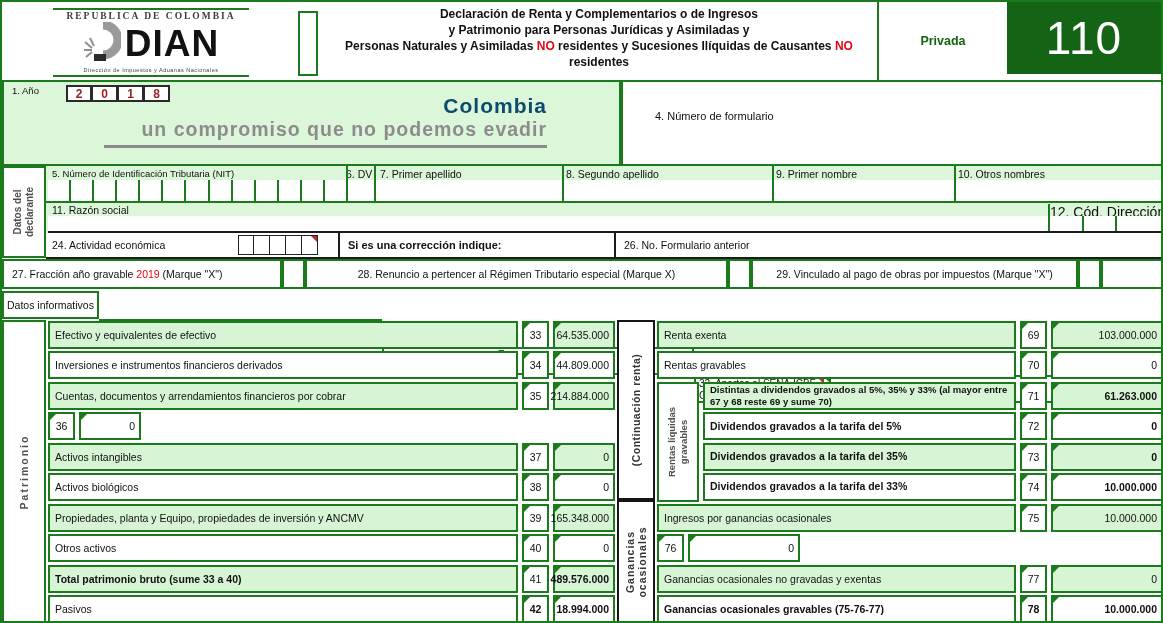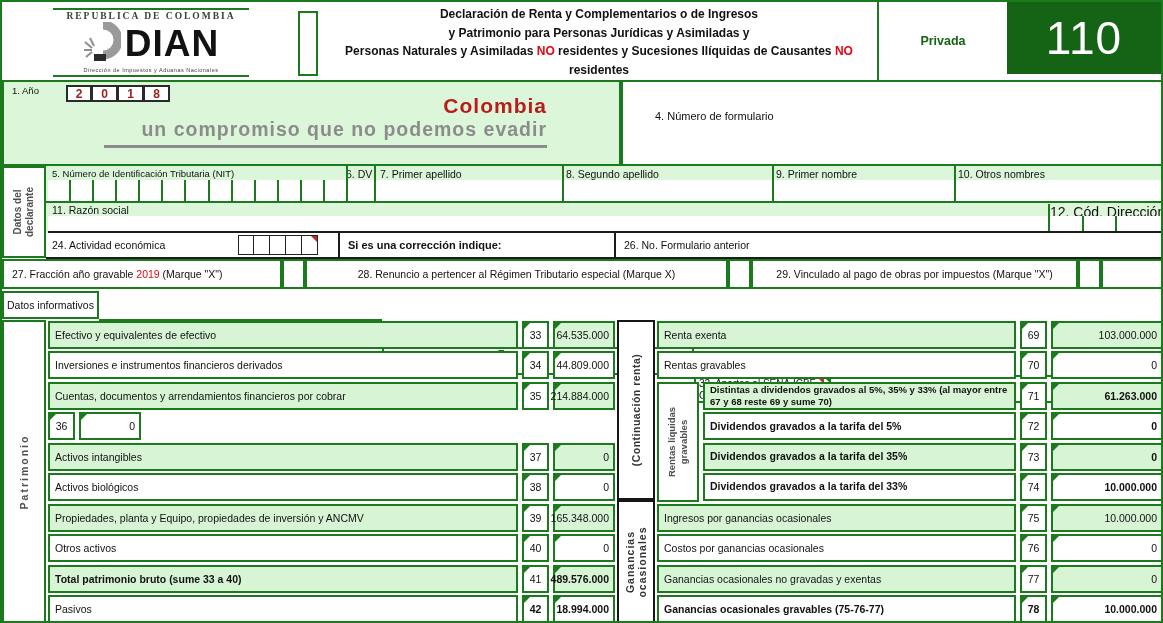--- a/index.html
+++ b/index.html
@@ -17,32 +17,32 @@
   .cen { display:flex; align-items:center; justify-content:center; }
 
   
   .logo-box { left:6px; top:3px; width:286px; height:74px; display:flex; flex-direction:column; align-items:center; justify-content:center; background:#fff; }
   .logo-line { width:196px; height:2px; background:#1B7A1B; }
   .republic { font-family:"Liberation Serif", serif; font-weight:bold; font-size:9.5px; letter-spacing:2px; color:#3c3c3c; margin:1px 0; }
   .dian-row { display:flex; align-items:center; gap:4px; }
   .dian-word { font-size:37px; font-weight:900; letter-spacing:1px; color:#121212; line-height:36px; }
   .tagline { font-size:5.5px; color:#3c3c3c; letter-spacing:.5px; margin:1px 0 2px 0; }
   .vbox { left:296px; top:9px; width:20px; height:65px; background:#fff; }
-  .title-box { left:322px; top:4px; width:550px; height:72px; display:flex; flex-direction:column; justify-content:space-between; text-align:center; font-size:12px; font-weight:bold; line-height:16px; }
+  .title-box { left:322px; top:4px; width:550px; height:72px; display:flex; flex-direction:column; justify-content:flex-start; text-align:center; font-size:12px; font-weight:bold; line-height:16px; }
   .red { color:#E30613; }
   .privada-box { left:875px; top:0; width:130px; height:78px; border-left:2px solid #1B7A1B; background:#fff; }
   .privada-box span { color:#156315; font-weight:bold; font-size:12.5px; }
   .code110 { left:1005px; top:0; width:154px; height:72px; background:#156315; }
   .code110 span { color:#fff; font-size:46px; letter-spacing:1px; }
 
   
   .year-area { left:0; top:78px; width:619px; height:86px; background:#DCF6D9; border:2px solid #1B7A1B; }
   .digitbox { width:26px; height:17px; background:#fff; border:2px solid #2a2a2a; border-left-width:1px; display:flex; align-items:center; justify-content:center; font-weight:bold; font-size:12px; color:#9B2020; }
   .digitbox:first-child { border-left-width:2px; }
-  .slogan1 { font-size:21px; font-weight:bold; color:#b91c1c; letter-spacing:1px; }
+  .slogan1 { font-size:21px; font-weight:bold; color:#0c4a6e; letter-spacing:1px; }
   .slogan2 { font-size:19.5px; font-weight:bold; color:#8C8C8C; letter-spacing:1px; }
   .slogan-bar { height:3px; background:#8C8C8C; }
   .formnum-box { left:619px; top:78px; width:542px; height:86px; background:#fff; border:2px solid #1B7A1B; }
 
   
   .decl-bg { left:0; top:164px; width:1161px; height:92px; background:#DCF6D9; }
   .side-cell { background:#fff; border:2px solid #1B7A1B; }
   .rot-inner { transform: rotate(-90deg); white-space:nowrap; text-align:center; font-weight:bold; color:#4f4f4f; }
   .rot-inner div { line-height:12px; }
   .white-strip { background:#fff; }
@@ -342,21 +342,20 @@
         <div class="tcell tlabel">Dividendos gravados a la tarifa del 33%</div>
         <div class="tcell tcode">74</div>
         <div class="tcell tval">10.000.000</div>
       </div>
     <div class="trow g">
         <div class="tcell tlabel">Ingresos por ganancias ocasionales</div>
         <div class="tcell tcode">75</div>
         <div class="tcell tval">10.000.000</div>
       </div>
     <div class="trow">
-        <div class="tcell tlabel">Costos por ganancias ocasionales</div>
         <div class="tcell tcode">76</div>
         <div class="tcell tval">0</div>
       </div>
     <div class="trow g">
         <div class="tcell tlabel">Ganancias ocasionales no gravadas y exentas</div>
         <div class="tcell tcode">77</div>
         <div class="tcell tval">0</div>
       </div>
     <div class="trow bold-row bold-code">
         <div class="tcell tlabel">Ganancias ocasionales gravables (75-76-77)</div>

